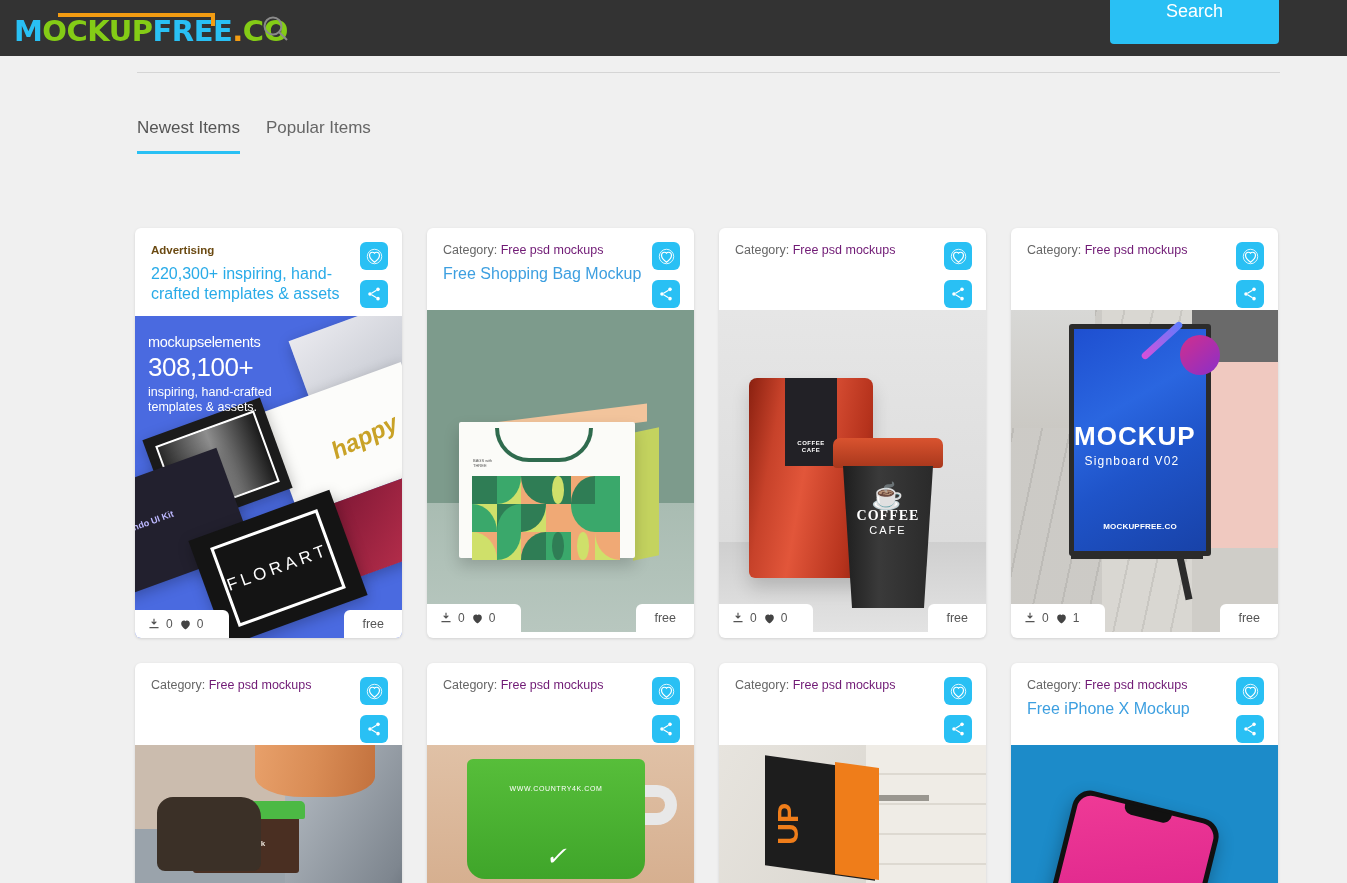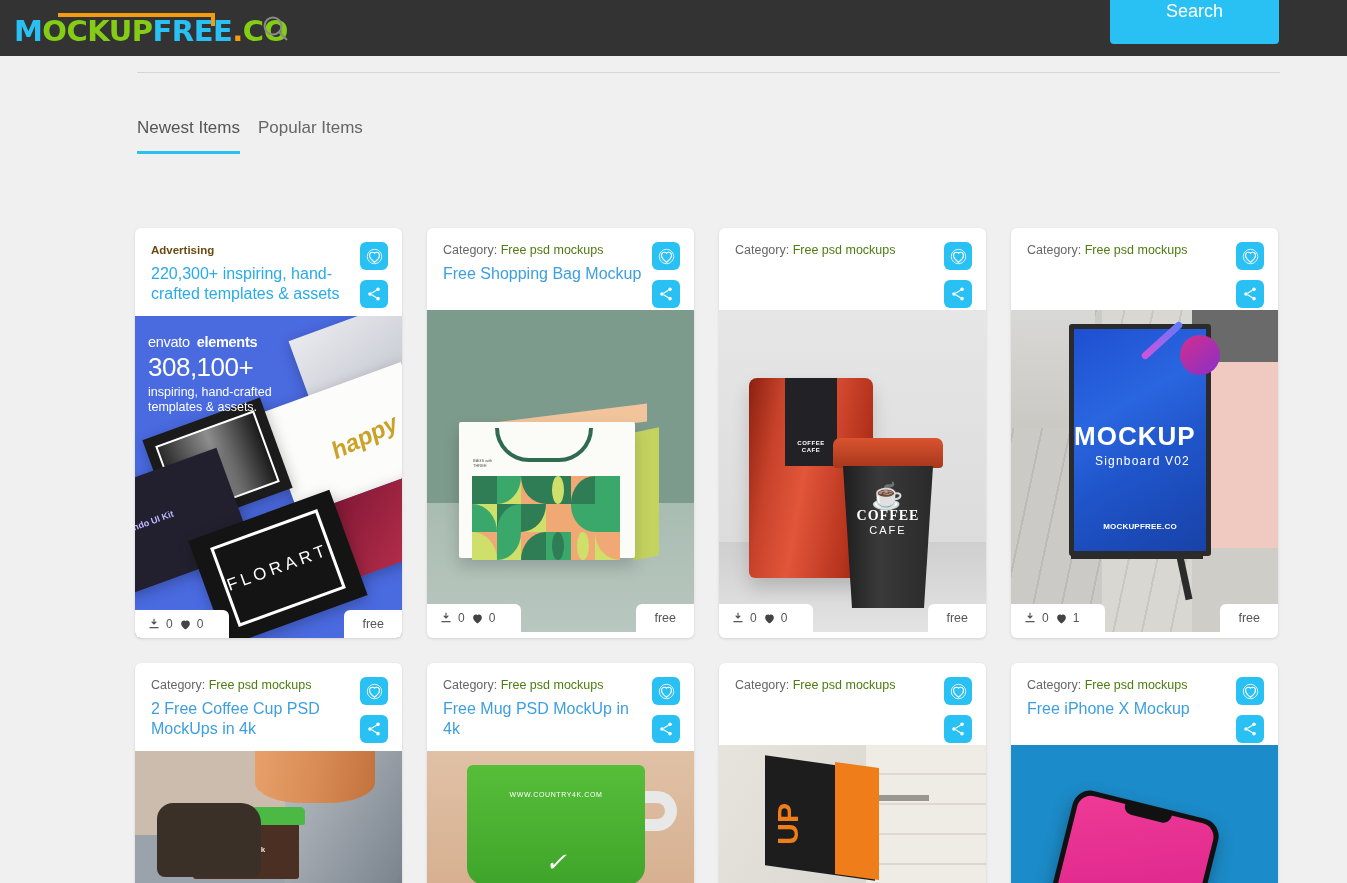--- a/index.html
+++ b/index.html
@@ -66,21 +66,21 @@
 
   
   .divider {
     position: absolute; left: 137px; top: 72px;
     width: 1143px; height: 1px; background: #d5d5d5;
   }
 
   
   .tabs {
     position: absolute; left: 137px; top: 118px;
-    display: flex; gap: 18px; align-items: flex-end;
+    display: flex; gap: 26px; align-items: flex-end;
   }
   .tab {
     font-size: 17px; color: #666; cursor: pointer;
     padding-bottom: 13px; border-bottom: 3px solid transparent;
     text-decoration: none; line-height: 20px;
   }
   .tab.active { color: #555; border-bottom-color: #29c0f4; }
 
   
   .grid {
@@ -94,21 +94,21 @@
     border-radius: 6px;
     box-shadow: 0 1px 3px rgba(0,0,0,0.13);
     position: relative;
     overflow: hidden;
   }
   .card-head { padding: 14px 16px 12px 16px; min-height: 82px; }
   .card-cat {
     font-size: 12.5px; color: #666; line-height: 16px;
     margin-bottom: 6px; white-space: nowrap;
   }
-  .card-cat .cat-link { color: #4d7c0f; text-decoration: none; }
+  .card-cat .cat-link { color: #701a75; text-decoration: none; }
   .card-title {
     font-size: 16px; color: #3d9fe0; line-height: 20px;
     text-decoration: none; display: block;
     max-width: 200px;
   }
   .card.ad .card-cat { color: #6b4a12; font-weight: bold; font-size: 11.5px; }
   .card.ad .card-title { color: #29abe8; max-width: 215px; }
 
   .card-actions {
     position: absolute; right: 14px; top: 14px;
@@ -135,21 +135,21 @@
   }
   .stat { display: flex; align-items: center; gap: 5px; }
 
   
   .art { position: absolute; inset: 0; }
 
   
   .envato { background: #4a6ae0; }
   .env-txt { position: absolute; left: 13px; top: 18px; color: #fff; }
   .env-brand { font-size: 14.5px; font-weight: 300; letter-spacing: -.3px; }
-  .env-brand b { font-weight: 700; margin-left: 7px; }
+  .env-brand b { font-weight: 400; }
   .env-num { font-size: 26px; font-weight: 400; margin-top: 2px; letter-spacing: -.5px; }
   .env-sub { font-size: 12.5px; line-height: 15px; margin-top: 2px; width: 150px; }
   .env-card {
     position: absolute; transform-origin: center;
     box-shadow: 0 4px 14px rgba(0,0,0,.25);
   }
   .e1 { width: 120px; height: 88px; right: -18px; top: 2px; background: linear-gradient(160deg,#e9e9ee,#bfc3cc); transform: rotate(-20deg); }
   .e2 { width: 148px; height: 110px; right: -22px; top: 68px; background: #fcfcfa; transform: rotate(-20deg); }
   .e3 { width: 125px; height: 96px; left: 20px; top: 100px; background: #1b1b1b; transform: rotate(-20deg); }
   .e3:after { content:""; position:absolute; inset:10px; border:2px solid #fff; background: linear-gradient(90deg,#2a2a2a,#8e8e8e,#1a1a1a); }
@@ -209,21 +209,21 @@
   .sign-bldg-left { position: absolute; left: 0; top: 0; width: 84px; height: 118px;
     background: linear-gradient(180deg,#d8d8d6,#cbc9c4); }
   .sign-frame { position: absolute; left: 58px; top: 14px; width: 142px; height: 232px;
     border: 5px solid #2b2b2b; border-radius: 3px; background: #111; }
   .sign-poster { position: absolute; inset: 0;
     background: linear-gradient(150deg,#1e4fd0 0%,#2a66e0 35%,#1f54c9 60%,#1842a8 100%); }
   .sign-bar { position: absolute; right: 18px; top: 8px; width: 52px; height: 7px;
     background: linear-gradient(90deg,#d94fd9,#5b7dff); transform: rotate(-42deg); border-radius: 4px; }
   .sign-circ { position: absolute; right: -14px; top: 6px; width: 40px; height: 40px;
     border-radius: 50%; background: linear-gradient(140deg,#d12f8d,#8a2fc9); }
-  .sign-txt { position: absolute; left: 0; right: 16px; top: 92px; text-align: right; color: #fff; }
+  .sign-txt { position: absolute; left: 0; right: 16px; top: 92px; text-align: center; color: #fff; }
   .sign-t1 { font-size: 26px; font-weight: bold; letter-spacing: 1px; }
   .sign-t2 { font-size: 12px; letter-spacing: 1.2px; margin-top: 2px; }
   .sign-brand { position: absolute; left: 0; right: 0; bottom: 20px; text-align: center;
     color: #fff; font-size: 8px; font-weight: bold; letter-spacing: .2px; }
   .sign-legs { position: absolute; left: 60px; top: 244px; width: 140px; height: 46px; }
   .sign-leg { position: absolute; background: #2b2b2b; }
 
   
   .img-cc { position:absolute; inset:0;
     background: linear-gradient(180deg,#cbbcae 0 26%,#9aa3ab 26% 100%); }
@@ -325,21 +325,21 @@
         <div class="env-card e5"></div>
         <div class="env-card e3"></div>
         <div class="env-card e4">
           <div class="e-ui">Lando UI Kit</div>
         </div>
         <div class="env-card e6">
           <div class="e-label">FLORART</div>
         </div>
         <div class="env-txt">
           <div class="env-brand">
-            <span>envato</span><b>elements</b>
+            <span>mockups</span><b>elements</b>
           </div>
           <div class="env-num">308,100+</div>
           <div class="env-sub">inspiring, hand-crafted templates &amp; assets.</div>
         </div>
       </div>
       <div class="card-stats">
         <span class="stat">
           <svg width="14" height="14" viewBox="0 0 24 24" fill="#555">
               <path d="M12 3v9m0 0l-4-4m4 4l4-4" stroke="#555" stroke-width="2" fill="none"></path>
               <rect x="4" y="17" width="16" height="2.4" rx="1"></rect>
@@ -582,21 +582,20 @@
       <div class="card-free">free</div>
     </div>
   </div>
 
   <div class="card">
     <div class="card-head">
       <div class="card-cat">
         <span>Category:</span>
         <a href="#" class="cat-link">Free psd mockups</a>
       </div>
-      <a href="#" class="card-title">2 Free Coffee Cup PSD MockUps in 4k</a>
     </div>
     <div class="card-actions">
       <button class="act-btn">
         <svg width="17" height="17" viewBox="0 0 24 24">
             <path d="M12 20s-7-4.6-7-9.3C5 7.6 7.1 6 9.2 6c1.5 0 2.4.8 2.8 1.4C12.4 6.8 13.3 6 14.8 6 16.9 6 19 7.6 19 10.7 19 15.4 12 20 12 20z" fill="none" stroke="#fff" stroke-width="1.7"></path>
             <circle cx="12" cy="12" r="10.2" fill="none" stroke="#fff" stroke-width="1.2"></circle>
           </svg>
       </button>
       <button class="act-btn">
         <svg width="16" height="16" viewBox="0 0 24 24" fill="#fff">
@@ -619,21 +618,20 @@
       </div>
     </div>
   </div>
 
   <div class="card">
     <div class="card-head">
       <div class="card-cat">
         <span>Category:</span>
         <a href="#" class="cat-link">Free psd mockups</a>
       </div>
-      <a href="#" class="card-title">Free Mug PSD MockUp in 4k</a>
     </div>
     <div class="card-actions">
       <button class="act-btn">
         <svg width="17" height="17" viewBox="0 0 24 24">
             <path d="M12 20s-7-4.6-7-9.3C5 7.6 7.1 6 9.2 6c1.5 0 2.4.8 2.8 1.4C12.4 6.8 13.3 6 14.8 6 16.9 6 19 7.6 19 10.7 19 15.4 12 20 12 20z" fill="none" stroke="#fff" stroke-width="1.7"></path>
             <circle cx="12" cy="12" r="10.2" fill="none" stroke="#fff" stroke-width="1.2"></circle>
           </svg>
       </button>
       <button class="act-btn">
         <svg width="16" height="16" viewBox="0 0 24 24" fill="#fff">

